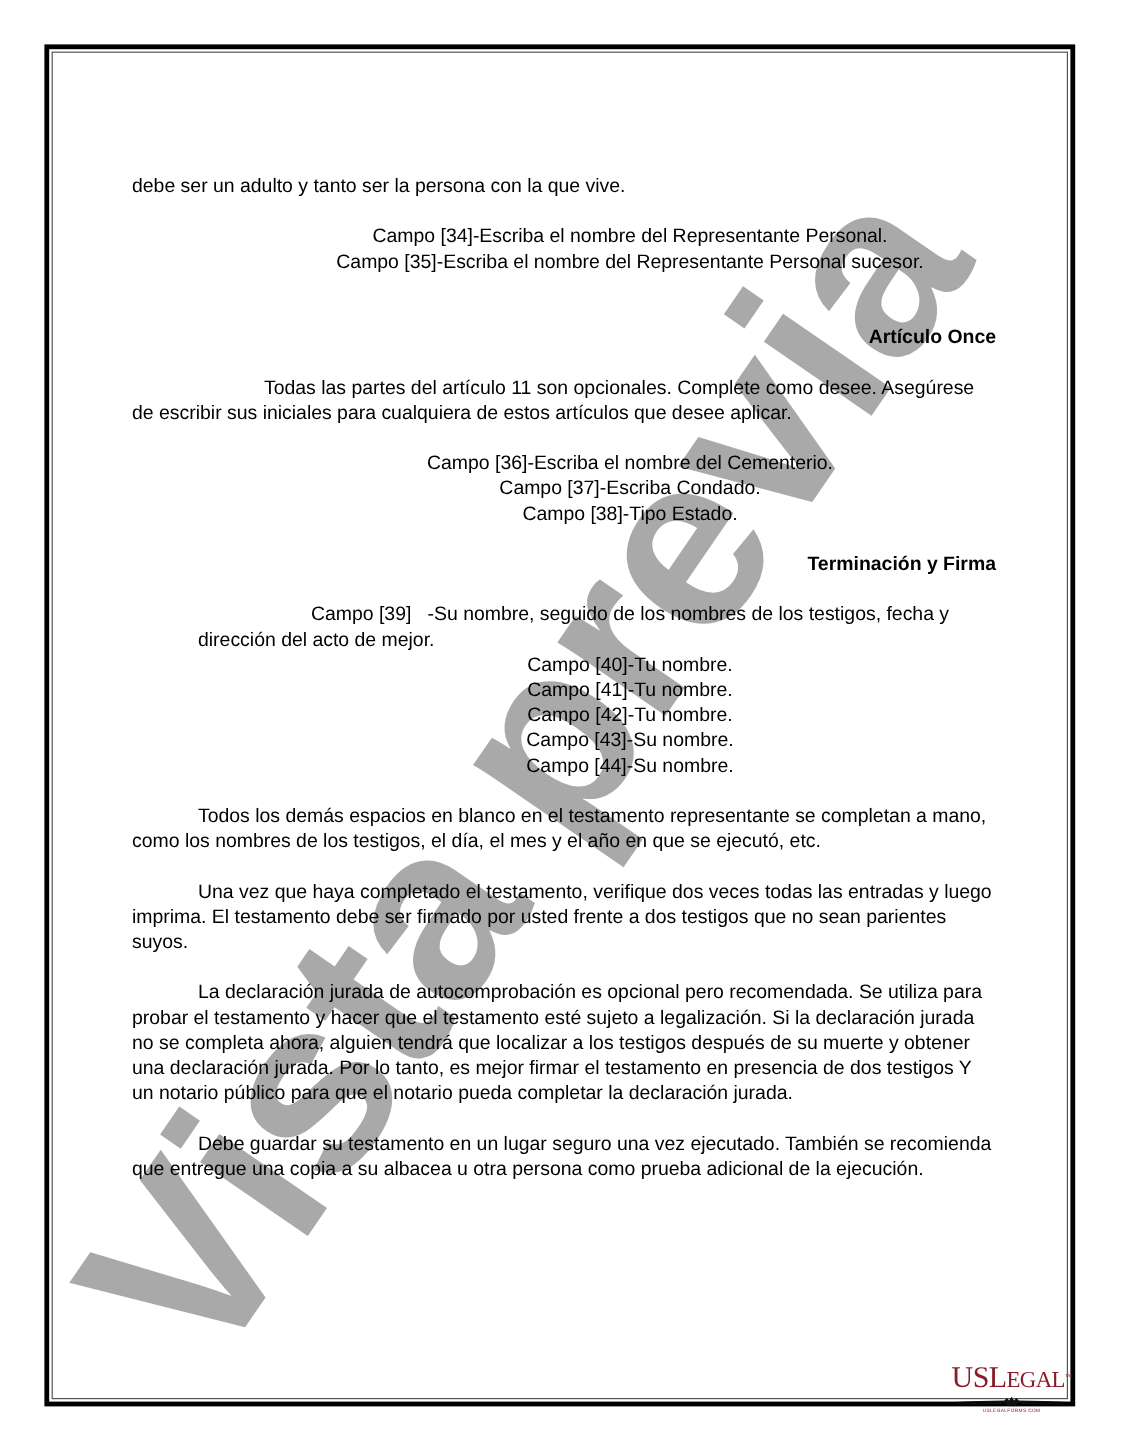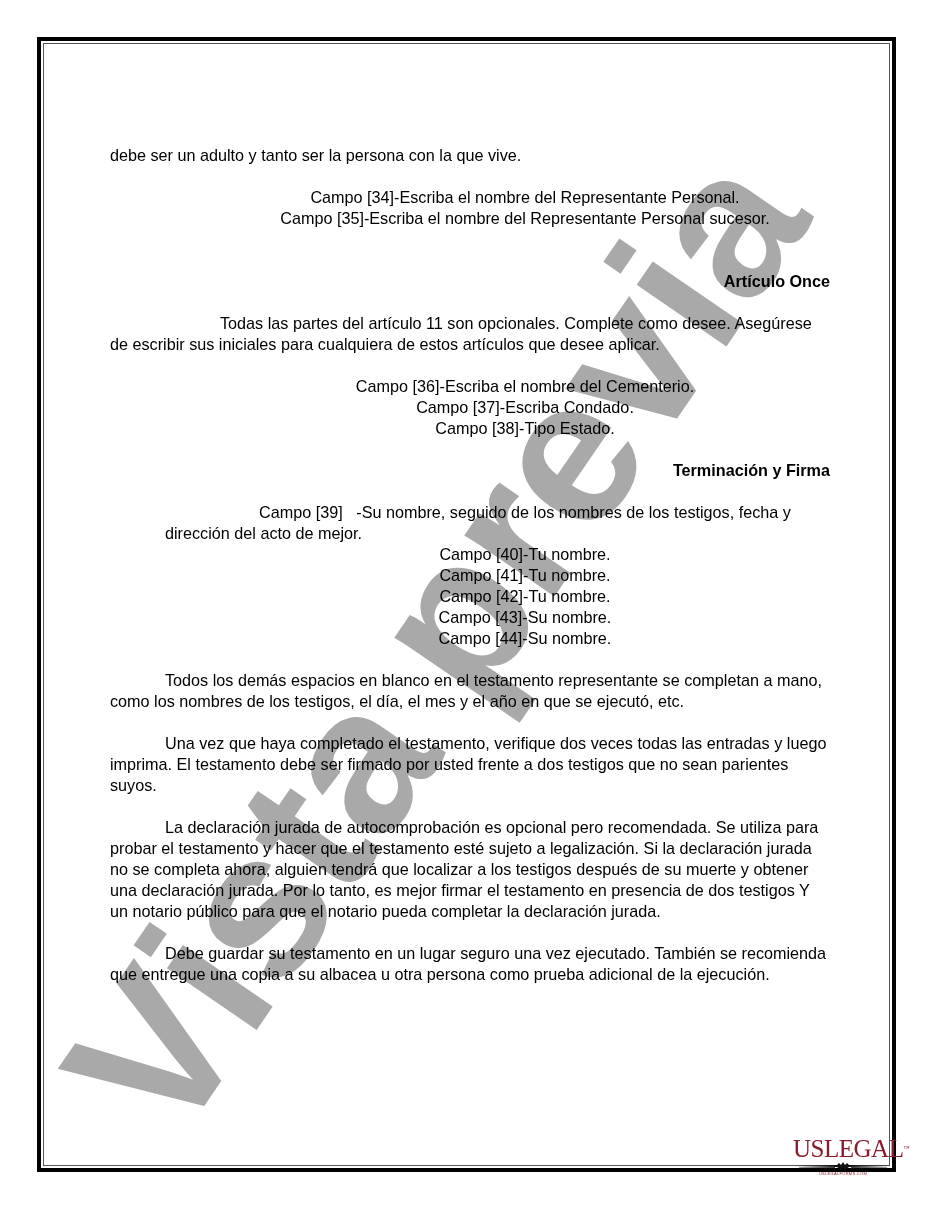--- a/index.html
+++ b/index.html
@@ -79,21 +79,21 @@
       text-align: left;
     }
     .logo-text {
       font-family: "Liberation Serif", "DejaVu Serif", serif;
       color: #8b1a2b;
       font-size: 25px;
       letter-spacing: -0.5px;
       line-height: 25px;
     }
     .logo-text .small-caps {
-      font-size: 25px;
+      font-size: 19px;
     }
     .logo-tm {
       font-size: 6px;
       vertical-align: top;
       color: #8b1a2b;
     }
     .logo-eagle {
       display: block;
       margin-top: 1px;
     }

